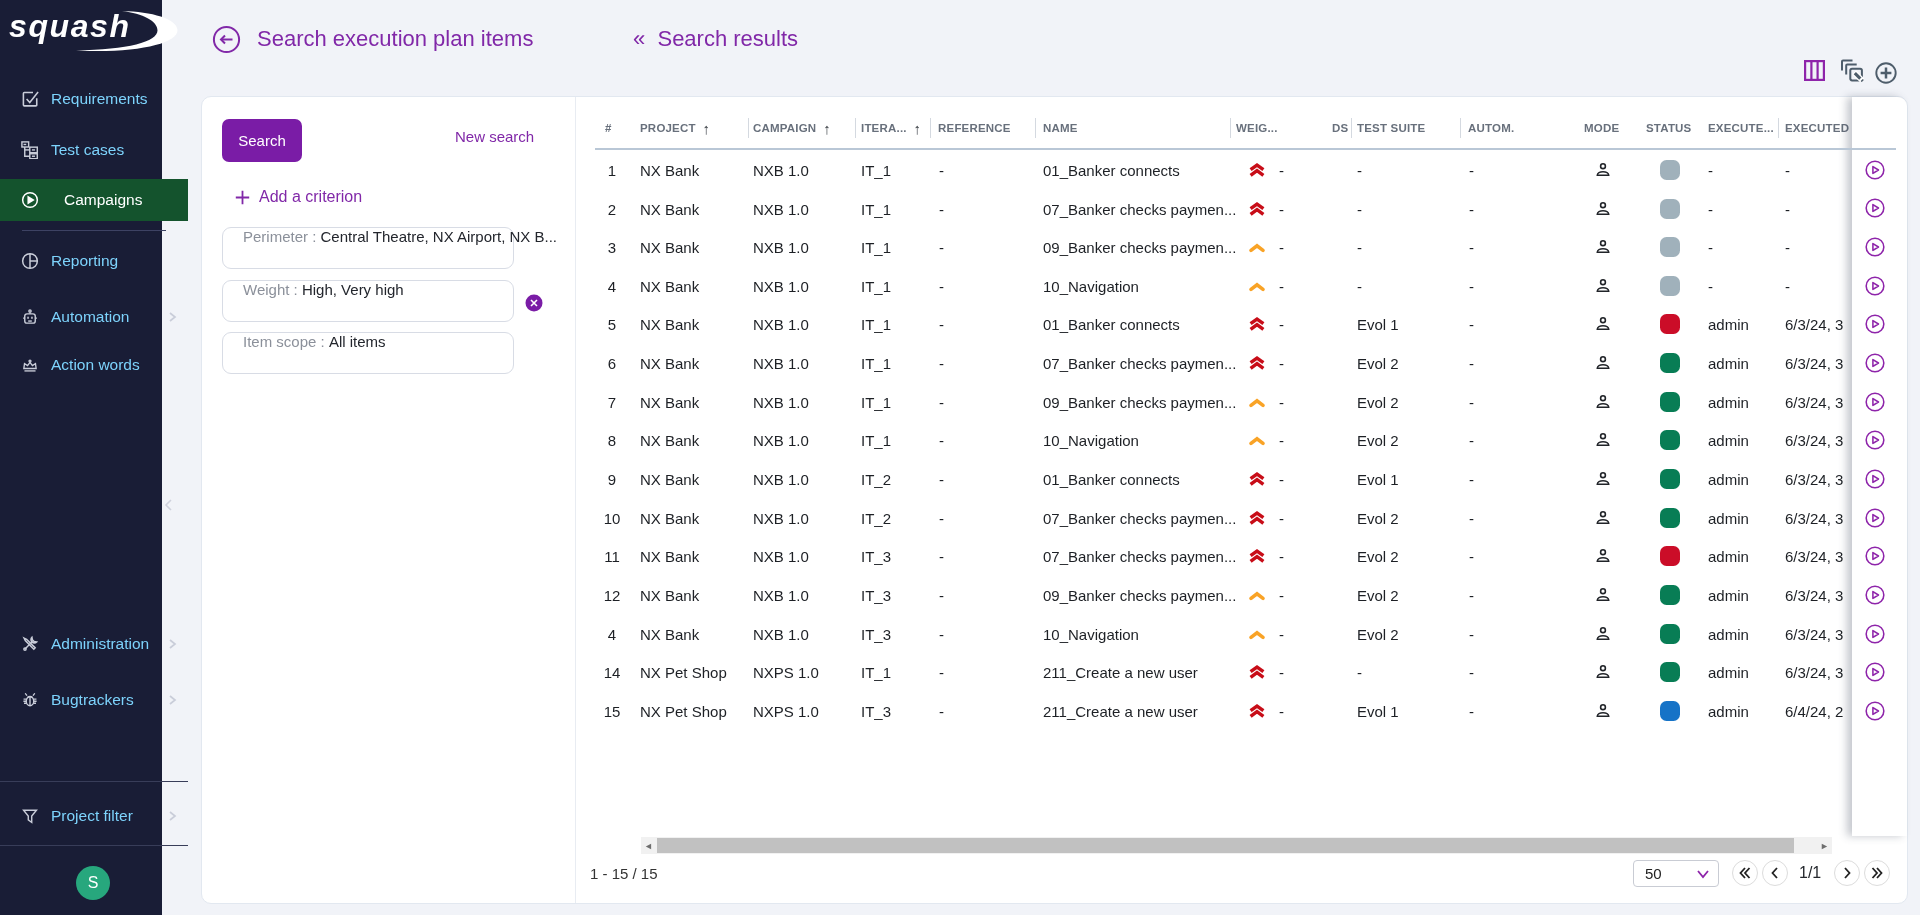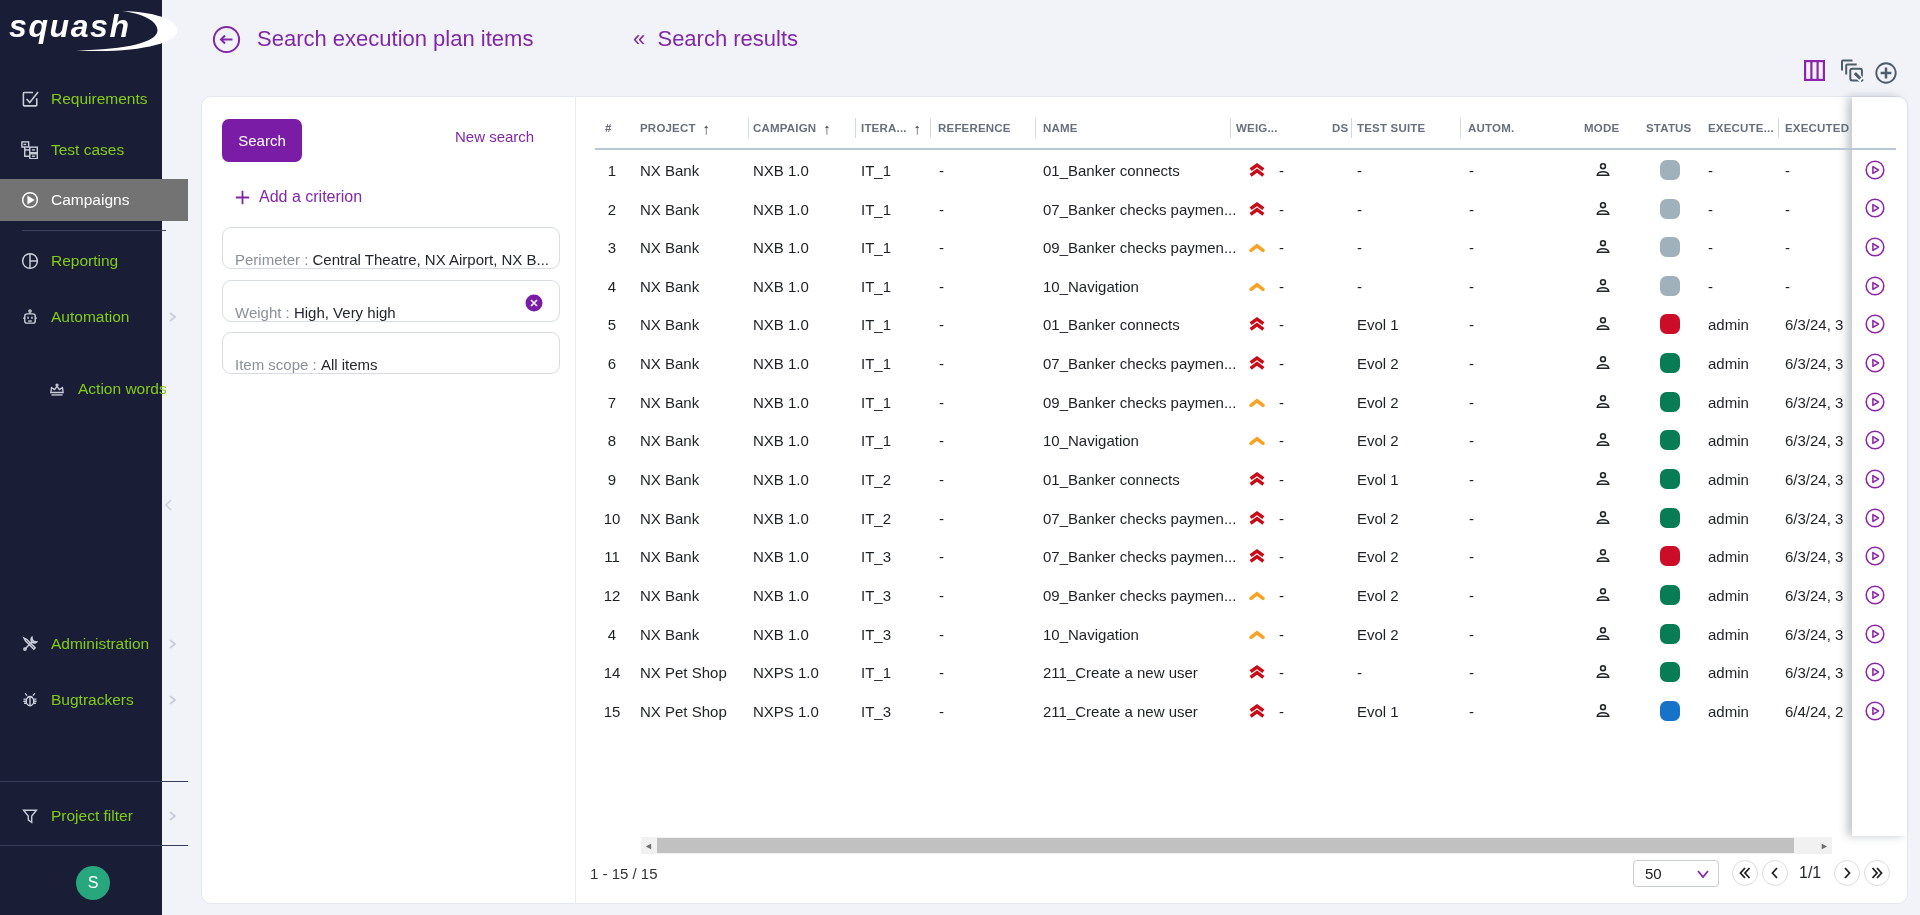--- a/index.html
+++ b/index.html
@@ -2,38 +2,38 @@
 <html><head>
 <meta charset="utf-8">
 <style>
 * { margin:0; padding:0; box-sizing:border-box; }
 html,body { width:1920px; height:915px; overflow:hidden; }
 body { font-family:"Liberation Sans", sans-serif; background:#f1f3f8; position:relative; }
 .abs { position:absolute; }
 
 
 #sidebar { position:absolute; left:0; top:0; width:162px; height:915px; background:#191d36; }
-.mitem { position:absolute; left:0; width:188px; height:42px; color:#84cc16; font-size:15.5px; display:flex; align-items:center; }
+.mitem { position:absolute; left:0; width:188px; height:42px; color:#7dd3fc; font-size:15.5px; display:flex; align-items:center; }
 .mitem .mic { width:18px; height:18px; margin-left:21px; flex:none; }
 .mitem .mtx { margin-left:12px; white-space:nowrap; }
 .mitem .chev { position:absolute; right:10px; width:12px; height:12px; }
-.mitem.active { background:#737373; color:#ffffff; }
+.mitem.active { background:#14532d; color:#ffffff;gap:13px; }
 .sdiv { position:absolute; left:0; width:188px; height:1px; background:#383d59; }
 
 
 .ptitle { position:absolute; color:#8128a8; font-size:22px; white-space:nowrap; }
 
 
 #card { position:absolute; left:201px; top:96px; width:1707px; height:808px; background:#ffffff; border:1px solid #e2e8f0; border-radius:10px; }
 #vdiv { position:absolute; left:575px; top:97px; width:1px; height:806px; background:#e8ecf2; }
 
 
 #searchbtn { position:absolute; left:222px; top:119px; width:80px; height:43px; background:#7a1ca6; border-radius:7px; color:#fff; font-size:15px; display:flex; align-items:center; justify-content:center; }
 .plink { position:absolute; color:#8128a8; font-size:15px; white-space:nowrap; }
-.crit { position:absolute; left:222px; width:338px; height:42px; border:1px solid #d8dce5; border-radius:9px; background:#fff; font-size:15px; display:flex; align-items:flex-end; padding-left:12px; white-space:nowrap; }
+.crit { position:absolute; left:222px; width:292px; height:42px; border:1px solid #d8dce5; border-radius:9px; background:#fff; font-size:15px; display:flex; align-items:flex-start; padding-left:20px; white-space:nowrap; }
 .crit .lab { color:#8b909a; }
 .crit .val { color:#23262d; }
 
 
 .hcell { position:absolute; top:108px; height:40px; display:flex; align-items:center; color:#68707c; font-size:11.5px; font-weight:bold; letter-spacing:0.2px; white-space:nowrap; }
 .hsep { position:absolute; top:118px; width:1px; height:20px; background:#d4d9e0; }
 #hline { position:absolute; left:595px; top:148px; width:1301px; height:2px; background:#b9c7d6; z-index:6; }
 .row { position:absolute; left:576px; width:1332px; height:39px; }
 .cell { position:absolute; top:50%; transform:translateY(-50%); color:#1d2025; font-size:15px; white-space:nowrap; }
 .cn { left:19px; width:34px; text-align:center; }
@@ -122,21 +122,21 @@
         <path d="M5 13.5 H2.8 M19 13.5 H21.2"></path>
         <rect x="8.4" y="11.6" width="2" height="2.8" fill="#c9cdd9" stroke="none"></rect>
         <rect x="13.6" y="11.6" width="2" height="2.8" fill="#c9cdd9" stroke="none"></rect>
         <path d="M9.6 17.4 h4.8"></path>
       </svg>
     <span class="mtx">Automation</span>
     <svg class="chev" viewBox="0 0 12 12" fill="none" stroke="#c9cdd9" stroke-width="1.7">
         <path d="M4 2 L9 6 L4 10"></path>
       </svg>
   </div>
-  <div class="mitem" style="top:368px;padding-left:27px;">
+  <div class="mitem" style="top:344px;">
     <svg class="mic" viewBox="0 0 24 24" fill="none" stroke="#c9cdd9" stroke-width="1.8">
         <circle cx="12" cy="6.7" r="1.3"></circle>
         <path d="M3.8 16.6 L4.7 10.3 L8.8 12.9 L12 8.6 L15.2 12.9 L19.3 10.3 L20.2 16.6 Z"></path>
         <path d="M4.6 19.9 H19.4"></path>
       </svg>
     <span class="mtx">Action words</span>
   </div>
 
   <svg class="abs" style="left:162px;top:498px;" width="13" height="14" viewBox="0 0 13 14" fill="none" stroke="#cfd2dd" stroke-width="1.6">
       <path d="M9 2 L4 7 L9 12"></path>

